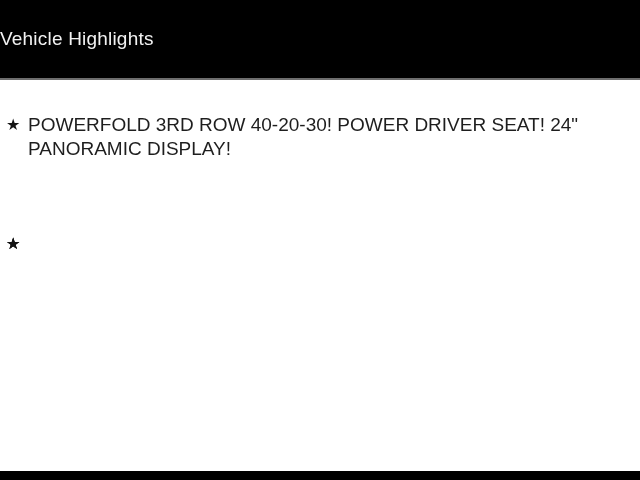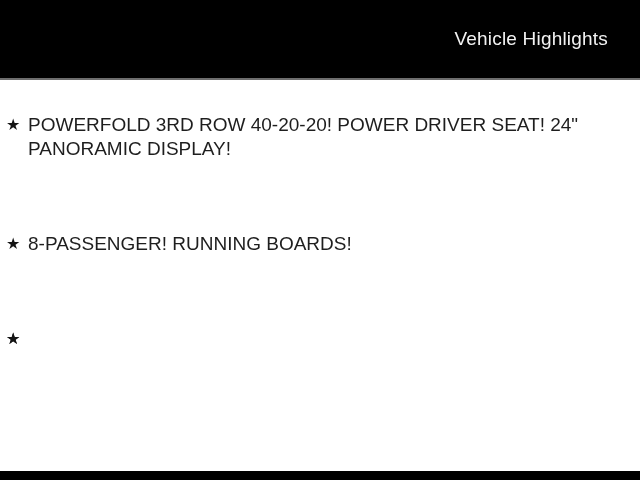--- a/index.html
+++ b/index.html
@@ -13,21 +13,20 @@
     font-family: "Liberation Sans", sans-serif;
     position: relative;
     overflow: hidden;
   }
   .header-bar {
     height: 80px;
     background: #000000;
     border-bottom: 2px solid #6e6e6e;
     display: flex;
     align-items: center;
-    justify-content: flex-end;
     padding-right: 32px;
     box-sizing: border-box;
   }
   .header-title {
     color: #f2f2f2;
     font-size: 19px;
     letter-spacing: 0.2px;
   }
   .content {
     padding: 33px 32px 0 6px;
@@ -67,25 +66,24 @@
 <body>
 
 <div class="header-bar">
   <span class="header-title">Vehicle Highlights</span>
 </div>
 
 <div class="content">
   <ul class="highlights-list">
     <li class="highlight-item">
       <span class="bullet-star">★</span>
-      <span>POWERFOLD 3RD ROW 40-20-20! POWER DRIVER SEAT! 24" PANORAMIC DISPLAY!</span>
+      <span>POWERFOLD 3RD ROW 40-20-30! POWER DRIVER SEAT! 24" PANORAMIC DISPLAY!</span>
     </li>
     <li class="highlight-item">
       <span class="bullet-star">★</span>
-      <span>8-PASSENGER! RUNNING BOARDS!</span>
     </li>
     <li class="highlight-item">
       <span class="bullet-star">★</span>
     </li>
     <li class="highlight-item">
       <span class="bullet-star">★</span>
     </li>
   </ul>
 </div>
 

